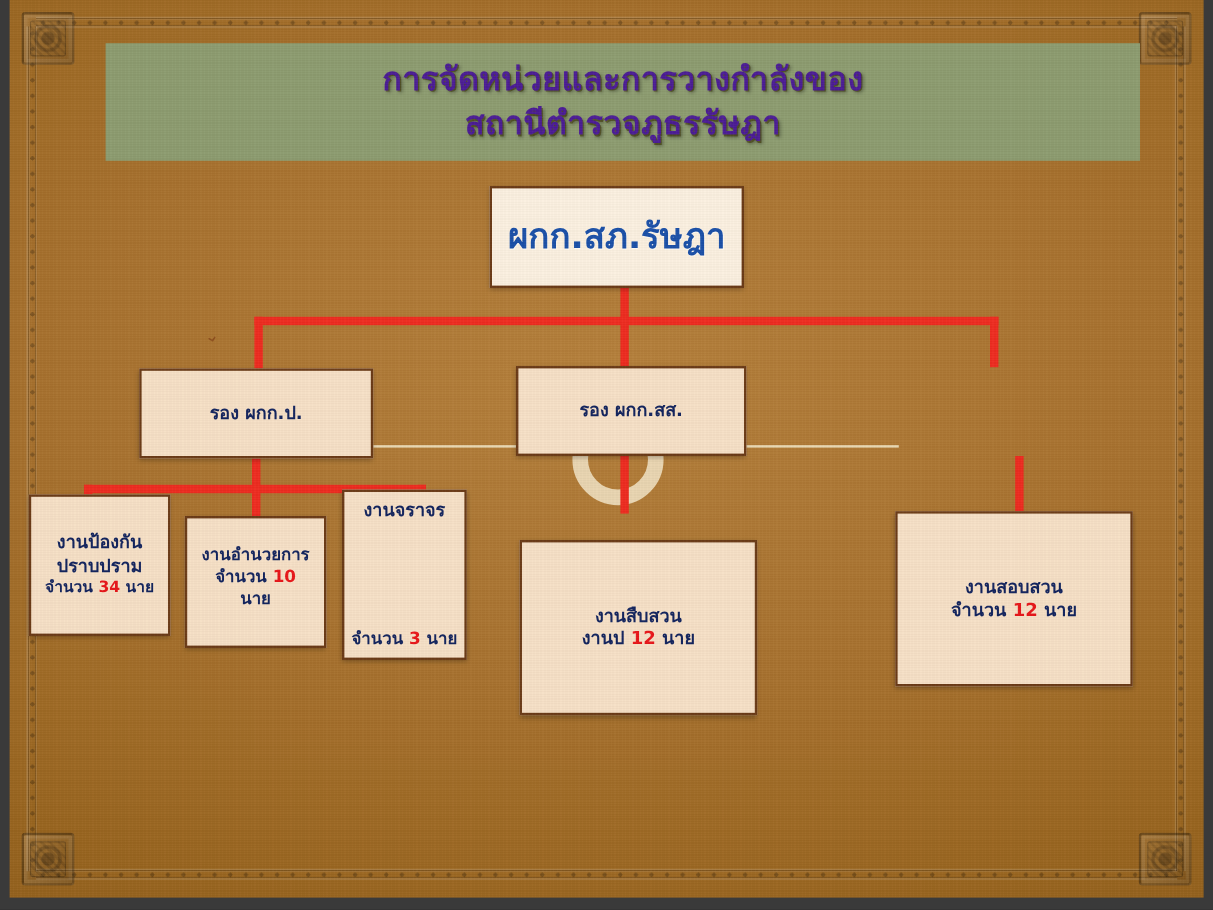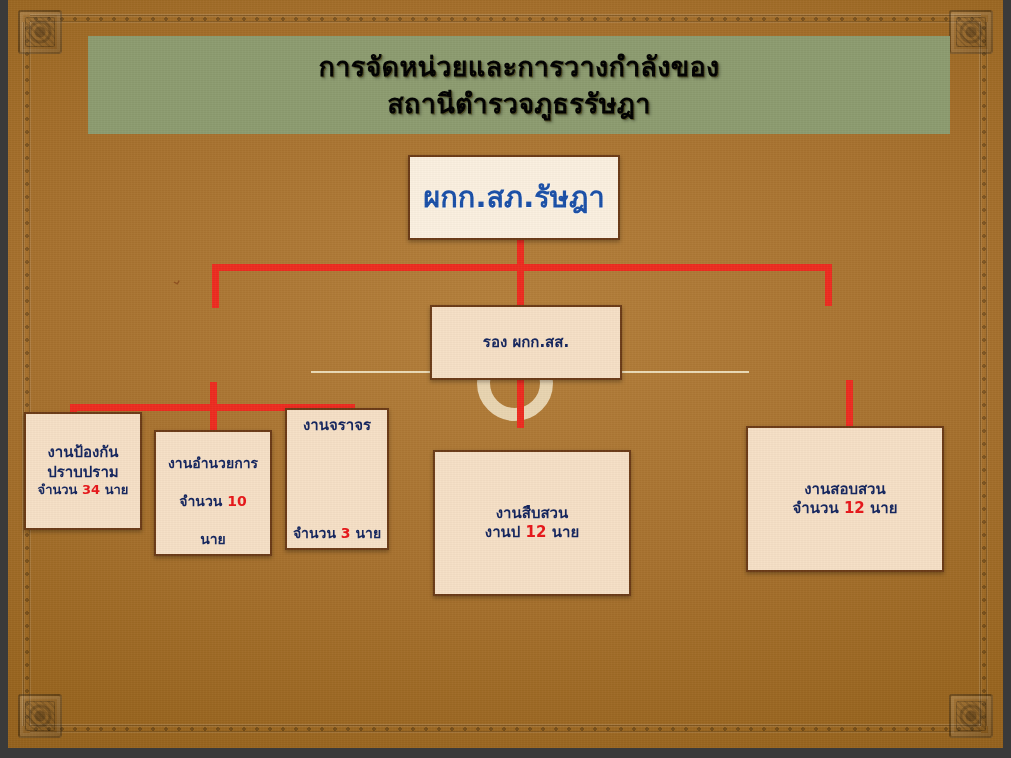--- a/index.html
+++ b/index.html
@@ -71,21 +71,21 @@
   }
 
   
   #title-banner{
     position:absolute;left:80px;top:36px;width:862px;height:98px;
     background:#8d9c70;
     display:flex;flex-direction:column;align-items:center;justify-content:center;
     gap:6px;
   }
   .title-line{
-    color:#000000;font-size:27px;font-weight:bold;letter-spacing:.3px;
+    color:#4c1d95;font-size:27px;font-weight:bold;letter-spacing:.3px;
     text-shadow:1px 1px 0 rgba(60,50,0,.55), 2px 2px 3px rgba(0,0,0,.35);
     white-space:nowrap;line-height:1.15;
   }
 
   
   #watermark{
     position:absolute;left:469px;top:345px;width:76px;height:76px;
     border:13px solid rgba(255,248,225,.72);border-radius:50%;
     box-sizing:border-box;pointer-events:none;
   }
@@ -117,21 +117,21 @@
 
   .lvl2{height:75px;}
   .lvl2 .ln{color:#13245e;font-size:15px;font-weight:bold;}
   #node-pok-p{left:108px;top:307px;width:195px;}
   #node-pok-ss{left:422px;top:305px;width:192px;}
   #node-pok-sw{left:740px;top:305px;width:196px;}
 
   .lvl3 .ln{color:#13245e;font-size:15px;font-weight:bold;}
   .lvl3 .num{color:#e8171a;font-weight:bold;}
   #node-prevent{left:16px;top:412px;width:118px;height:118px;}
-  #node-admin  {left:146px;top:430px;width:118px;height:126px;justify-content:space-between;padding-top:22px;}
+  #node-admin  {left:146px;top:430px;width:118px;height:110px;justify-content:flex-start;padding-top:22px;}
   #node-traffic{left:277px;top:408px;width:104px;height:142px;justify-content:space-between;}
   #node-inv    {left:425px;top:426px;width:198px;height:146px;margin-top:24px;}
   #node-case   {left:738px;top:426px;width:198px;height:146px;}
 
   
   #pen-mark{
     position:absolute;left:162px;top:272px;width:18px;height:16px;
     pointer-events:none;color:#8a4a1c;font-size:15px;line-height:1;
     transform:rotate(-14deg);opacity:.85;
   }
@@ -183,20 +183,23 @@
 
     <div class="wire v" style="left:509px;top:380px;height:48px"></div>
     <div class="wire v" style="left:838px;top:380px;height:48px"></div>
 
     <div id="pen-mark">⌄</div>
 
     <div class="node" id="node-root">
       <div class="ln">ผกก.สภ.รัษฎา</div>
     </div>
 
+    <div class="node lvl2" id="node-pok-p">
+      <div class="ln">รอง ผกก.ป.</div>
+    </div>
     <div class="node lvl2" id="node-pok-ss">
       <div class="ln">รอง ผกก.สส.</div>
     </div>
 
     <div class="node lvl3" id="node-prevent">
       <div class="ln">งานป้องกัน</div>
       <div class="ln">ปราบปราม</div>
       <div class="ln" style="font-size:13px"><span>จำนวน</span> <span class="num">34</span> <span>นาย</span></div>
     </div>
 

